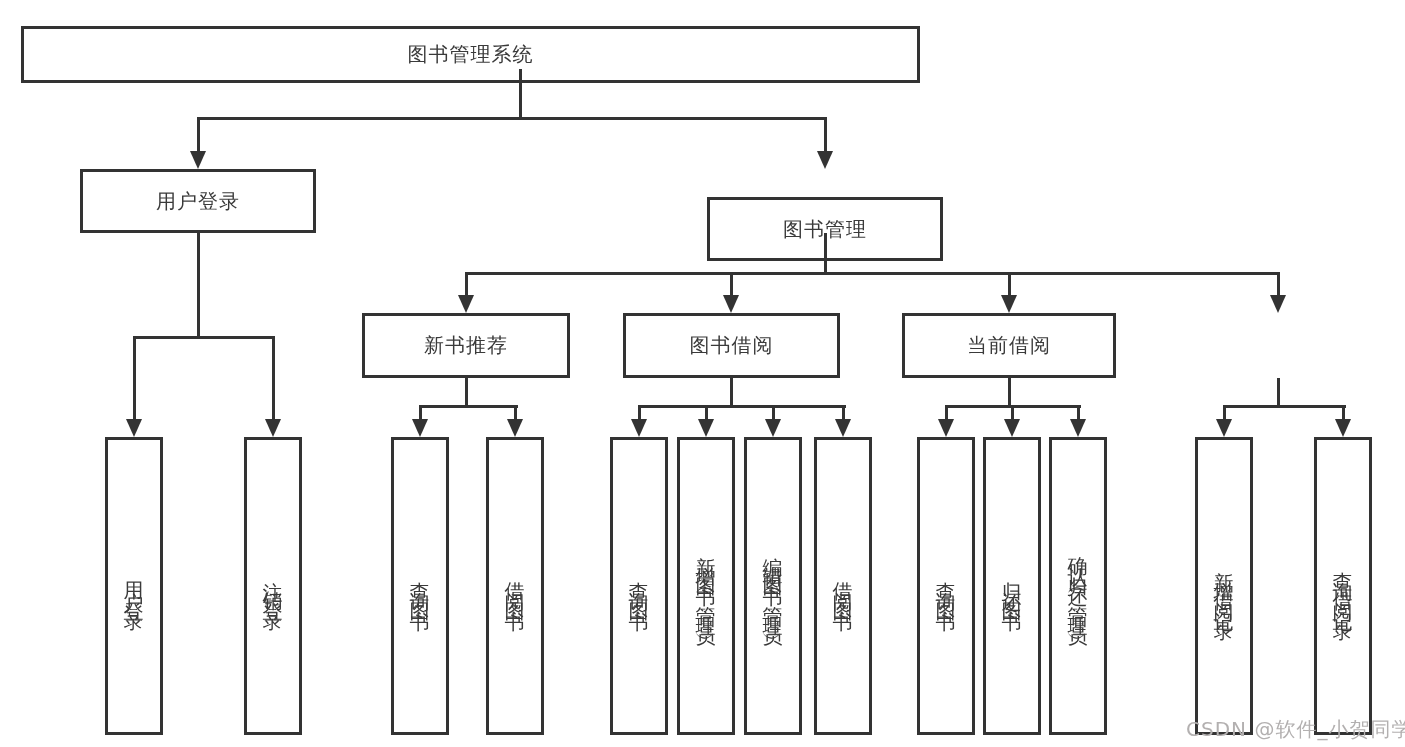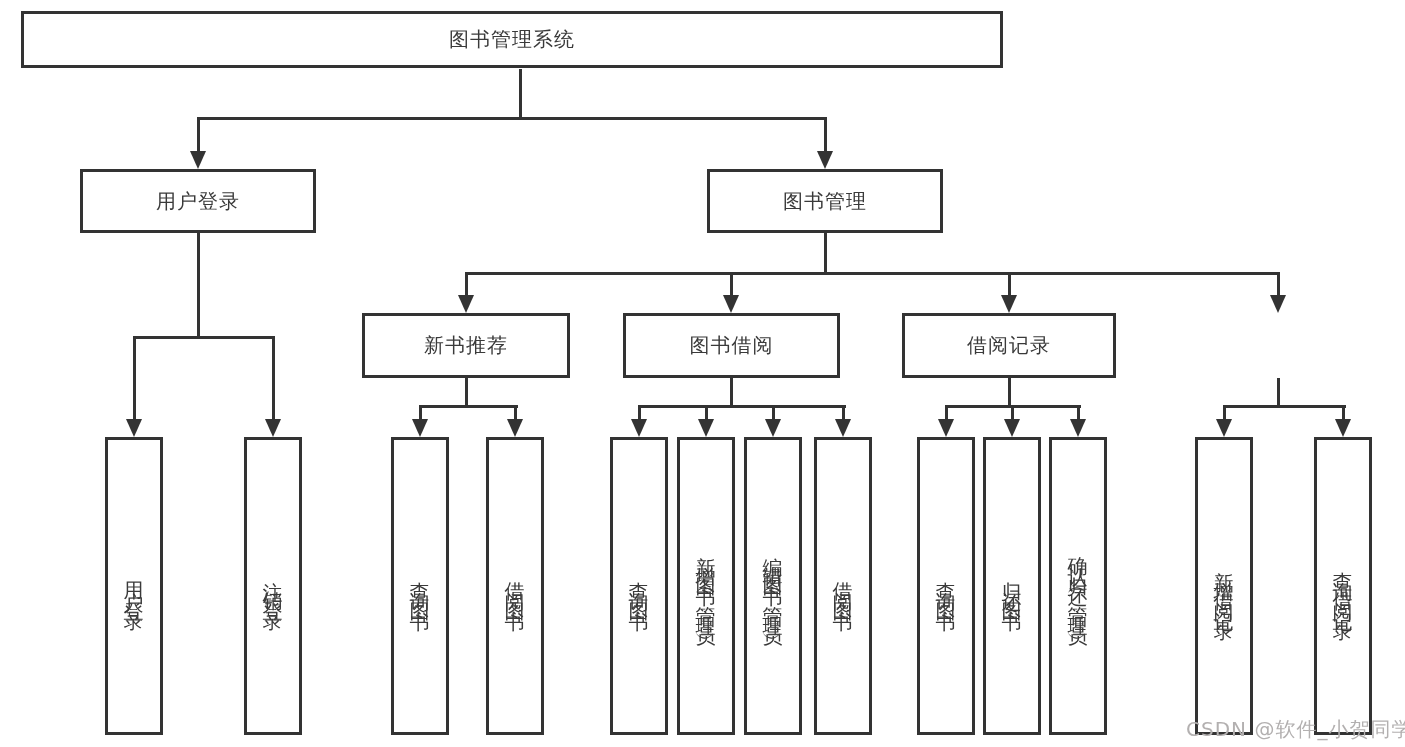--- a/index.html
+++ b/index.html
@@ -7,21 +7,21 @@
   body { background:#ffffff; font-family:"DejaVu Sans","Liberation Sans",sans-serif; }
   #canvas {
     position:relative; width:1405px; height:747px;
     background:#ffffff; overflow:hidden;
   }
   .box {
     position:absolute; border:3px solid var(--line); background:#ffffff;
     display:flex; align-items:center; justify-content:center;
     color:var(--text); font-size:20px; letter-spacing:1px;
   }
-  .root  { left:21px;  top:11px;  width:982px; height:57px; }
+  .root  { left:21px;  top:26px;  width:899px; height:57px; }
   .lvl2  { top:169px; width:236px; height:64px; }
   .lvl3  { top:313px; height:65px; }
   .leaf  { top:437px; width:58px; height:298px; }
   .leaf span {
     writing-mode:vertical-rl; text-orientation:mixed;
     line-height:1; letter-spacing:10px; font-size:20px; white-space:nowrap;
   }
   .v { position:absolute; width:3px; background:var(--line); }
   .h { position:absolute; height:3px; background:var(--line); }
   .a {
@@ -39,32 +39,32 @@
 
 <div id="canvas">
 
   <div class="box root">
     <span>图书管理系统</span>
   </div>
 
   <div class="box lvl2" style="left:80px;">
     <span>用户登录</span>
   </div>
-  <div class="box lvl2" style="left:707px;">
+  <div class="box lvl2" style="left:707px;margin-top:28px;">
     <span>图书管理</span>
   </div>
 
   <div class="box lvl3" style="left:623px;width:217px;">
     <span>图书借阅</span>
   </div>
   <div class="box lvl3" style="left:362px;width:208px;">
     <span>新书推荐</span>
   </div>
   <div class="box lvl3" style="left:902px;width:214px;">
-    <span>借阅记录</span>
+    <span>当前借阅</span>
   </div>
 
   <div class="box leaf" style="left:105px;">
     <span>用户登录</span>
   </div>
   <div class="box leaf" style="left:244px;">
     <span>注销登录</span>
   </div>
 
   <div class="box leaf" style="left:391px;">

